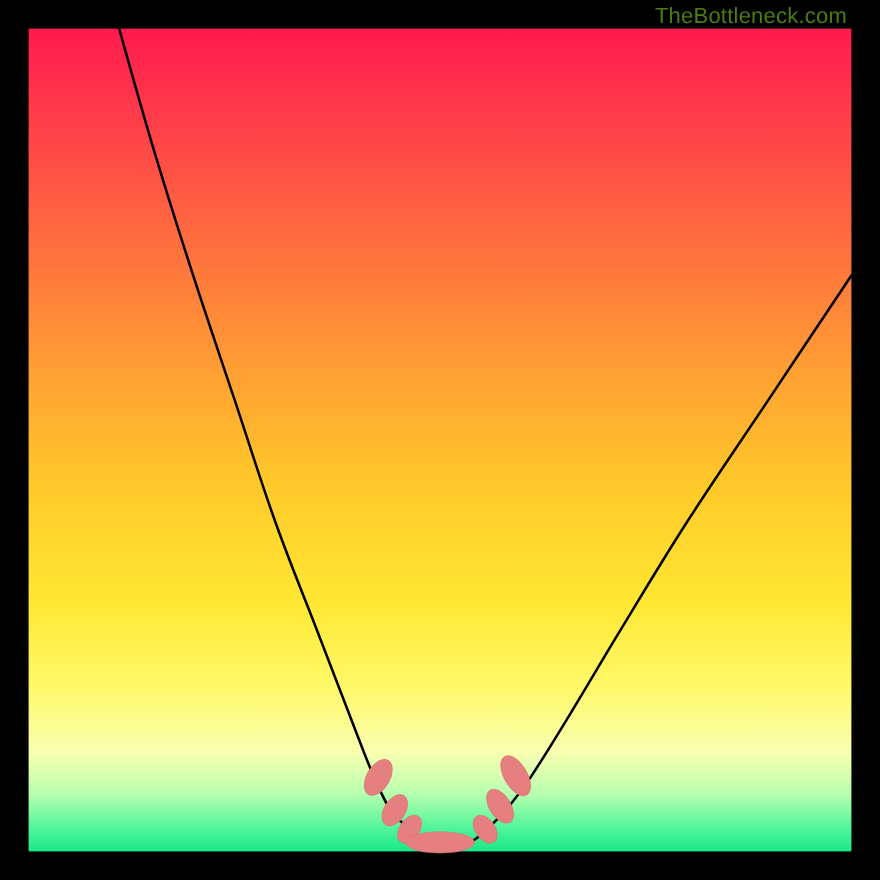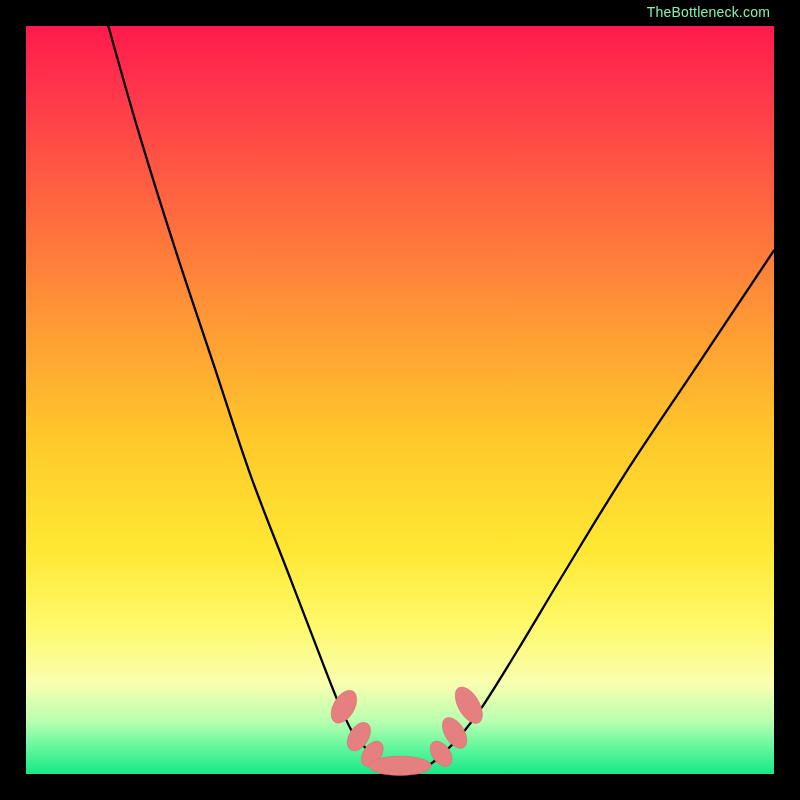--- a/index.html
+++ b/index.html
@@ -36,22 +36,22 @@
       #f8ffb0 88%,
       #b8ffb0 93%,
       #55f59a 97%,
       #18e887 100%
     );
   }
   .attribution {
     position: absolute;
     top: 4px;
     right: 30px;
-    color: #86efac;
-    font-size: 14px;
+    color: #4d7c0f;
+    font-size: 20px;
     font-weight: 500;
     letter-spacing: 0.2px;
     user-select: none;
   }
   svg.curves {
     position: absolute;
     left: 0;
     top: 0;
     width: 748px;
     height: 748px;

